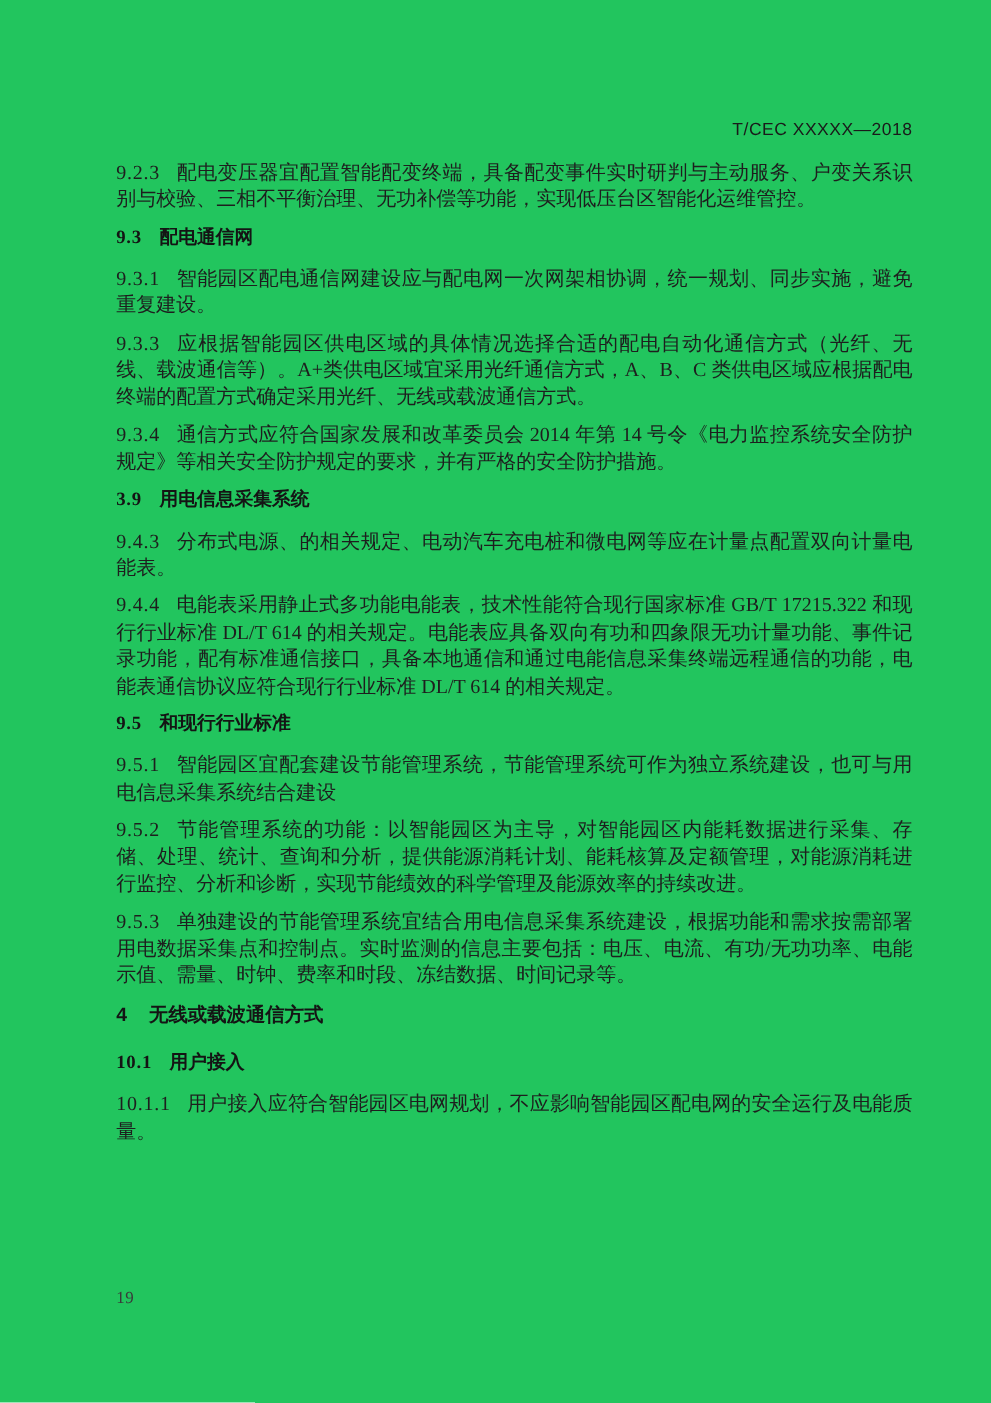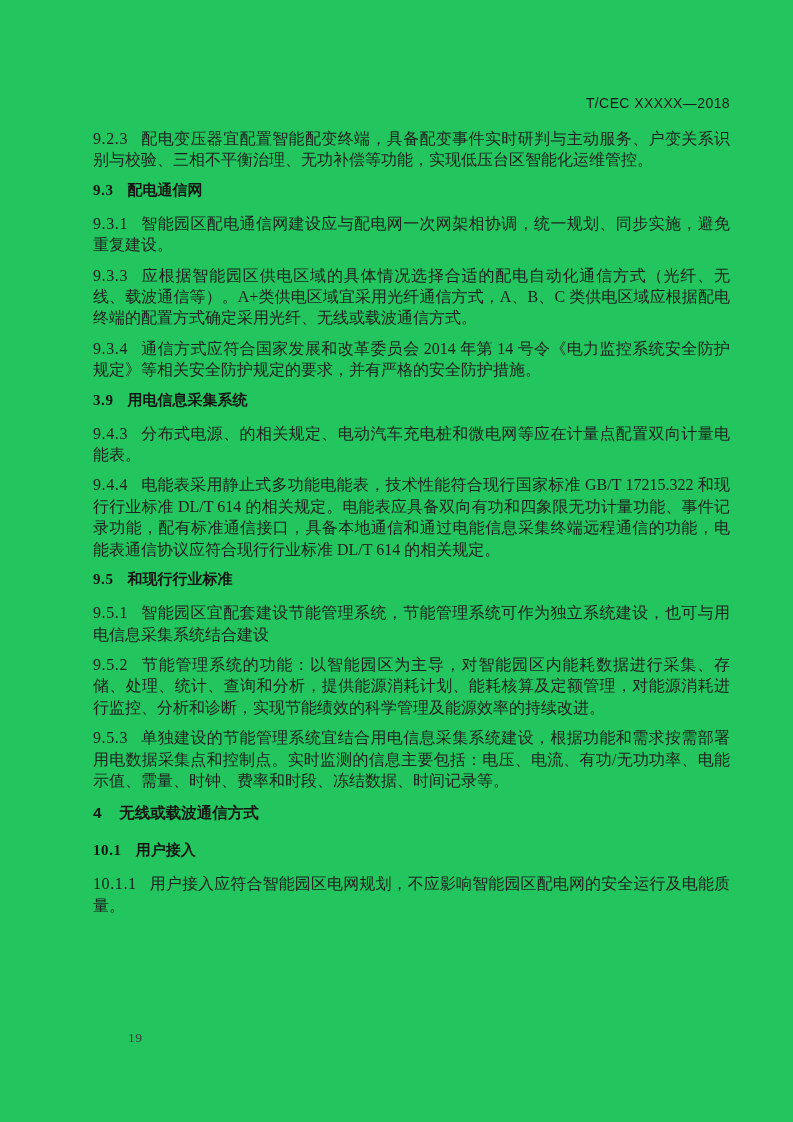--- a/index.html
+++ b/index.html
@@ -68,21 +68,20 @@
   }
   .heading1 .num { margin-right: 17px; letter-spacing: 0.6px; }
 
   .page-number {
     position: absolute;
     left: 93px;
     top: 1030px;
     font-size: 13.5px;
     color: #3a3a3a;
     letter-spacing: 0.5px;
-    margin-left: 35px;
   }
 </style>
 </head>
 <body>
 
 <div class="page">
 
   <div class="running-header">T/CEC XXXXX—2018</div>
 
   <div class="content">

